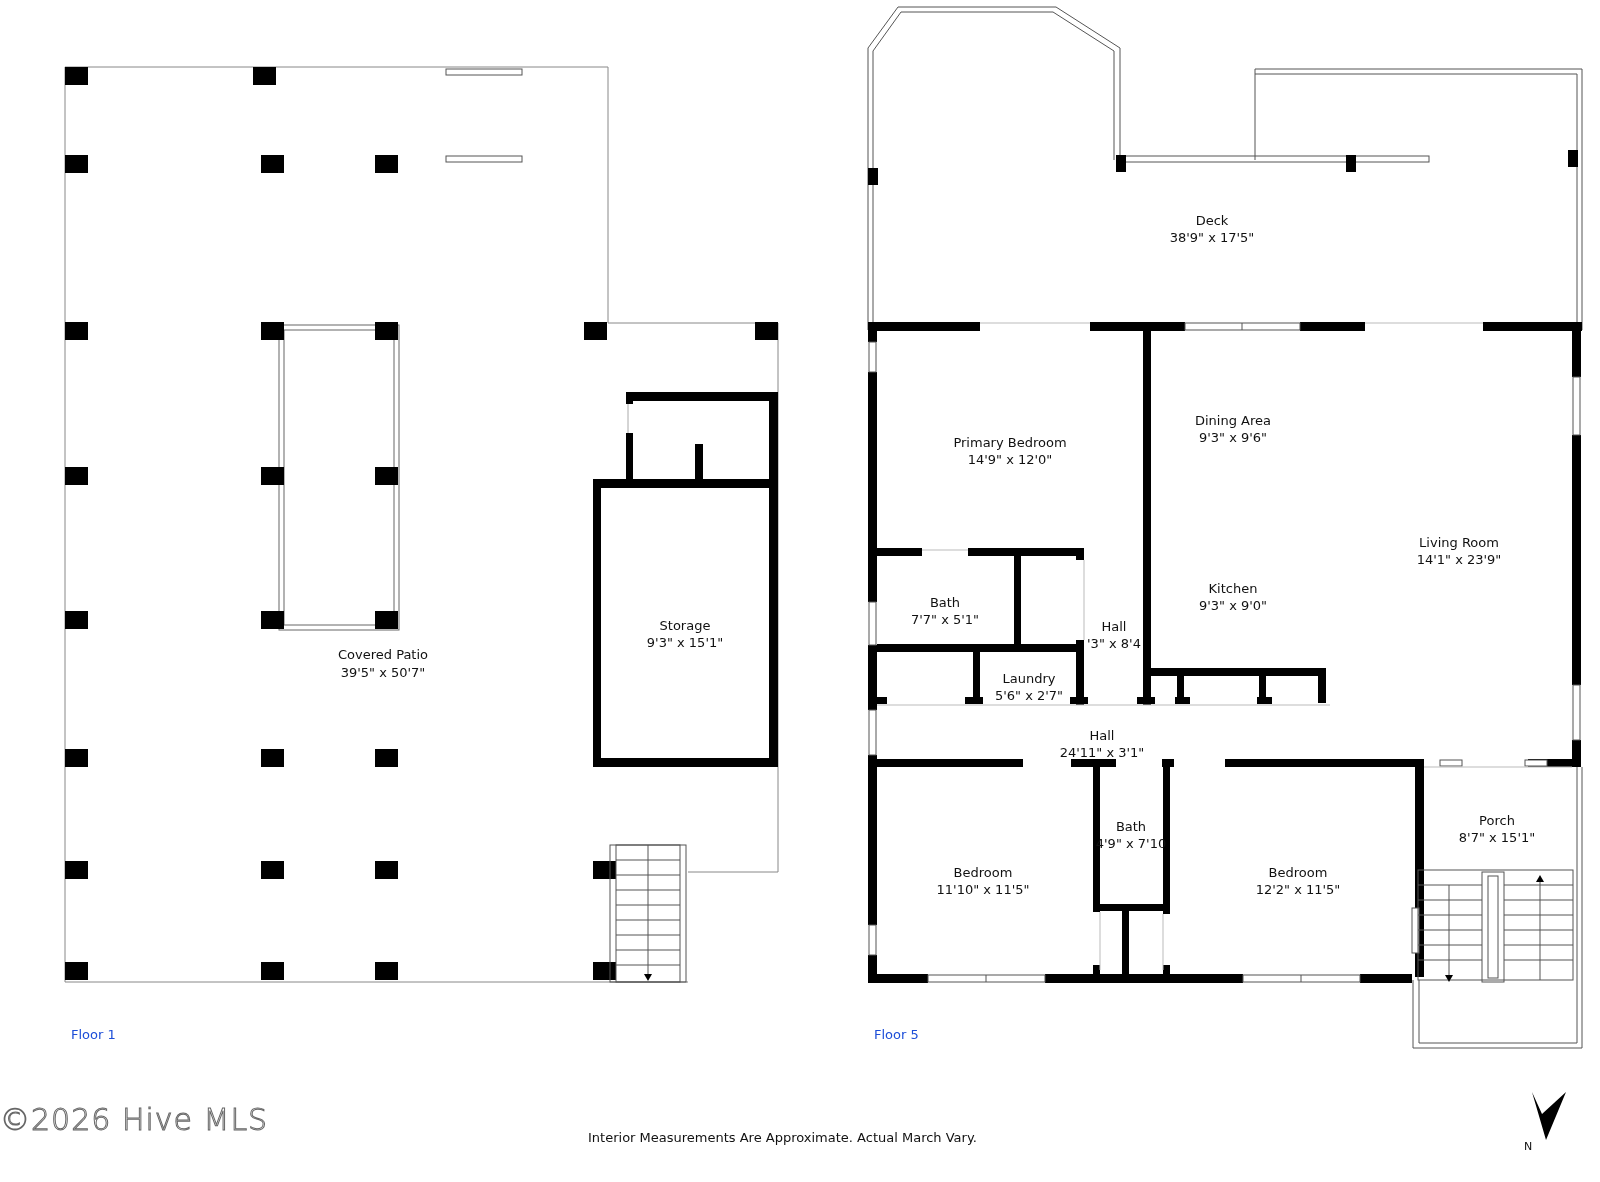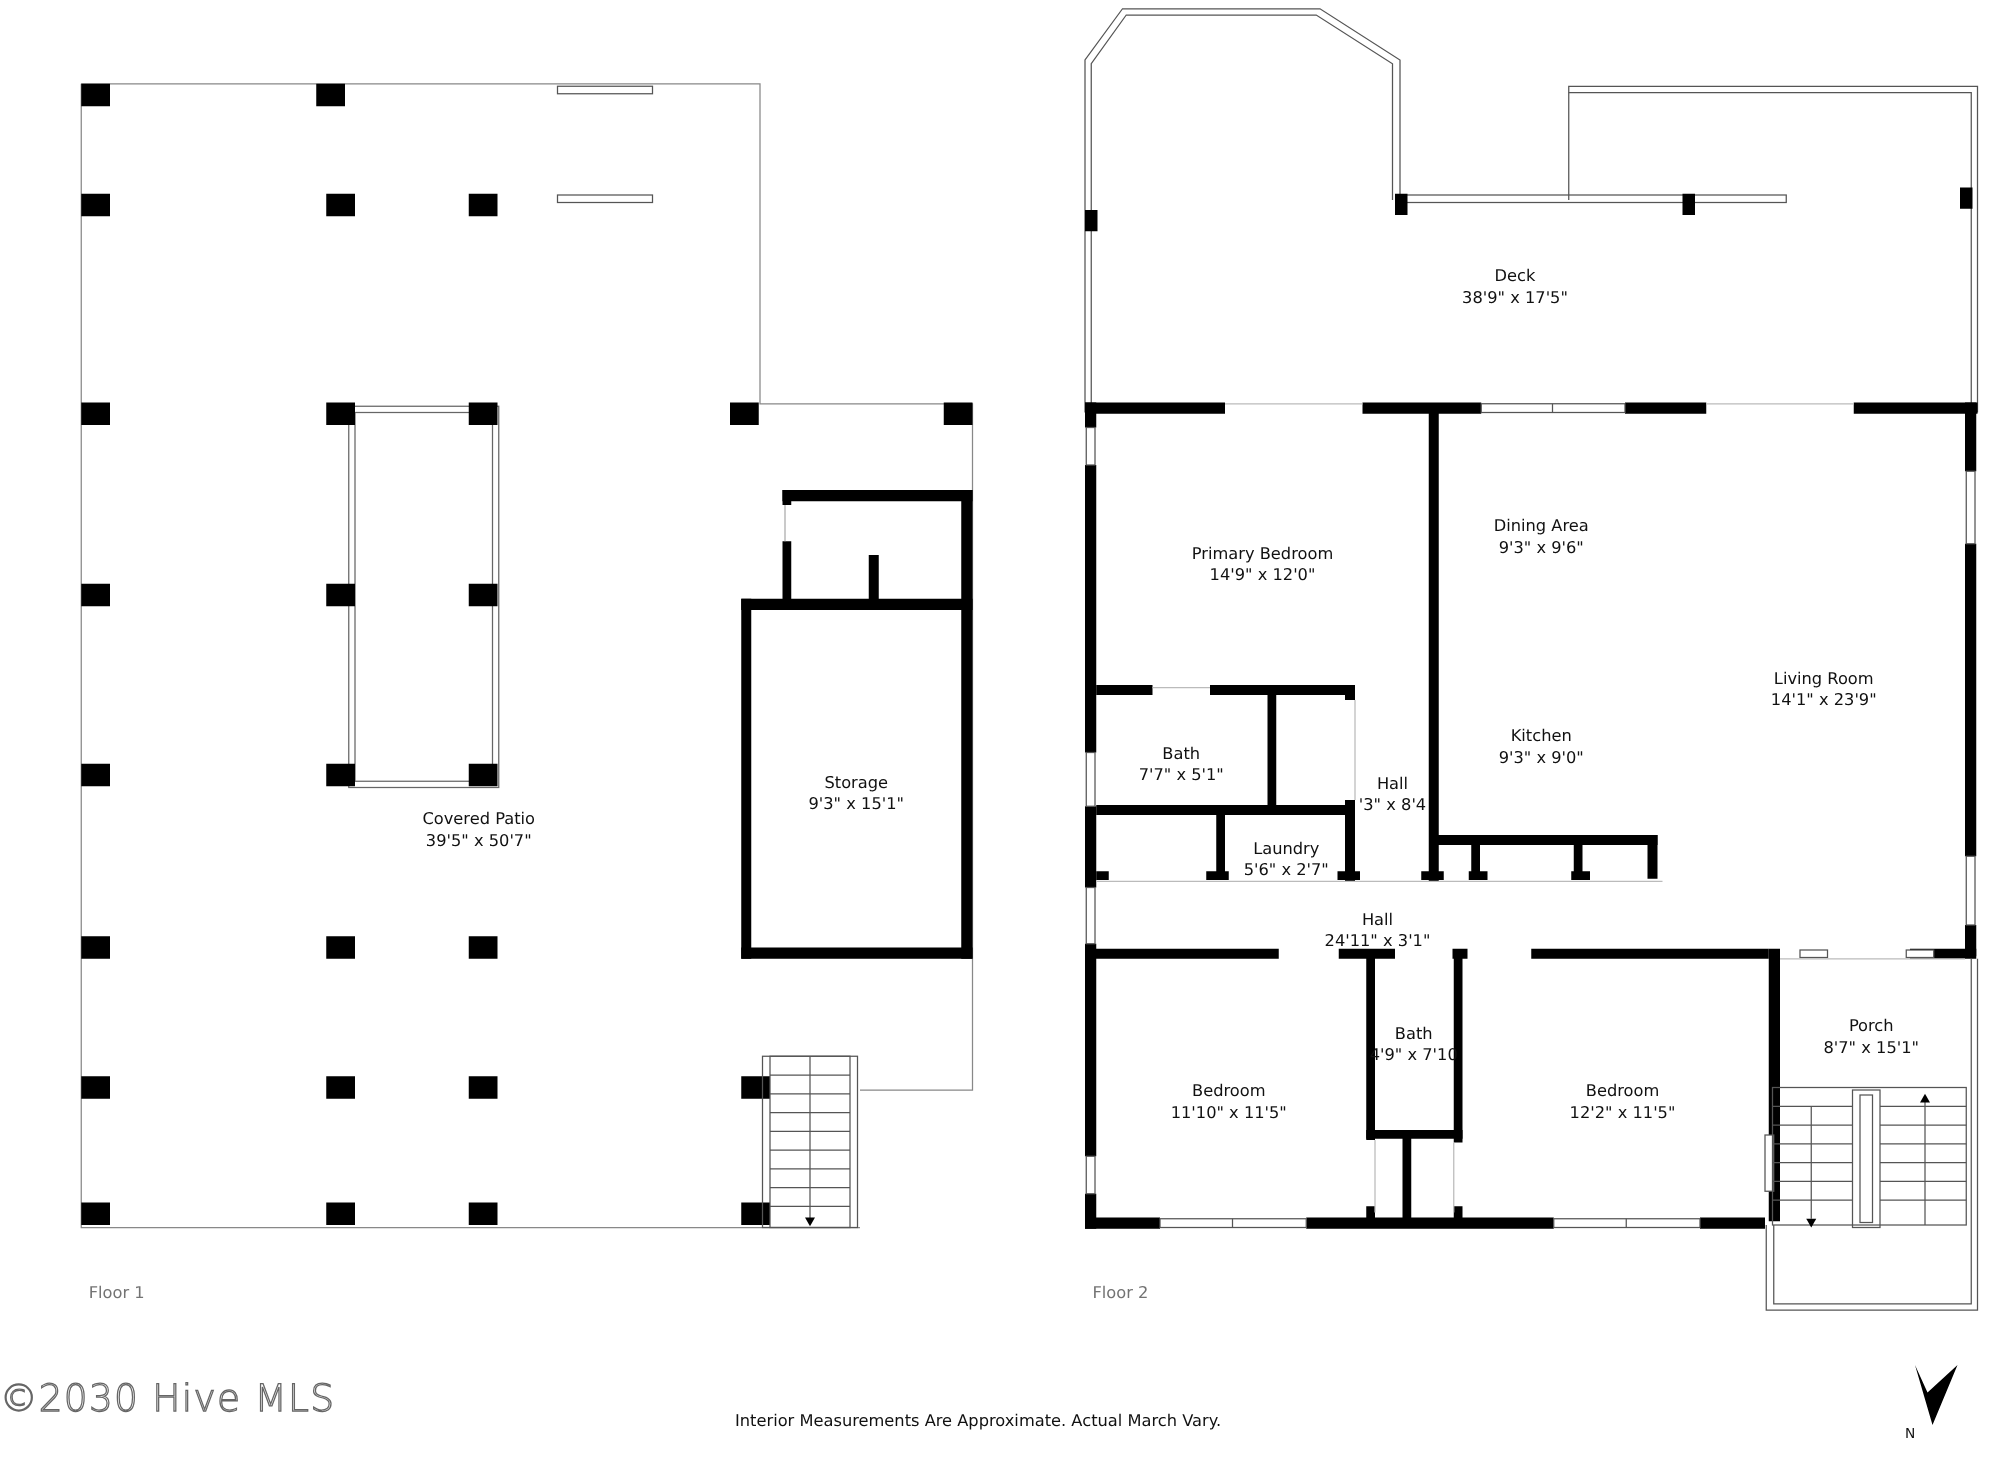--- a/index.html
+++ b/index.html
@@ -1,19 +1,19 @@
 <!DOCTYPE html>
 <html><head>
   <meta charset="utf-8">
   <style>
     html, body { margin: 0; padding: 0; background: #ffffff; }
     body { width: 1600px; height: 1182px; position: relative; overflow: hidden; font-family: "DejaVu Sans", sans-serif; }
     svg.plan { position: absolute; left: 0; top: 0; }
     .room-label { font-family: "DejaVu Sans", sans-serif; font-size: 13px; fill: #111; text-anchor: middle; }
-    .floor-label { position: absolute; font-size: 13px; color: #737373; }
+    .floor-label { position: absolute; font-size: 13px; color: #1d4ed8; }
     .copyright { position: absolute; left: 0; top: 1102px; font-family: "DejaVu Sans", sans-serif; font-size: 30px; font-weight: 200; color: #fff; -webkit-text-stroke: 1px #666; letter-spacing: 1px; }
     .disclaimer { position: absolute; left: 588px; top: 1130px; font-size: 13px; color: #111; }
     .north { position: absolute; left: 1528px; top: 1090px; width: 42px; height: 64px; }
     .north-n { position: absolute; left: 1524px; top: 1140px; font-size: 11px; color: #111; }
   </style>
 </head>
 <body>
 
 <svg class="plan" width="1600" height="1182" viewBox="0 0 1600 1182" xmlns="http://www.w3.org/2000/svg">
 
@@ -245,21 +245,21 @@
     <text class="room-label" x="983" y="877">Bedroom</text>
     <text class="room-label" x="983" y="894">11'10" x 11'5"</text>
     <text class="room-label" x="1298" y="877">Bedroom</text>
     <text class="room-label" x="1298" y="894">12'2" x 11'5"</text>
     <text class="room-label" x="1497" y="825">Porch</text>
     <text class="room-label" x="1497" y="842">8'7" x 15'1"</text>
   </g>
 </svg>
 
 <div class="floor-label" style="left:71px; top:1027px;">Floor 1</div>
-<div class="floor-label" style="left:874px; top:1027px;">Floor 2</div>
-
-<div class="copyright">©2030 Hive MLS</div>
+<div class="floor-label" style="left:874px; top:1027px;">Floor 5</div>
+
+<div class="copyright">©2026 Hive MLS</div>
 <div class="disclaimer">Interior Measurements Are Approximate. Actual March Vary.</div>
 
 <svg class="north" viewBox="0 0 42 64">
   <polygon points="4,2 14,24 38,2 18,50" fill="#000"></polygon>
 </svg>
 <div class="north-n">N</div>
 
 </body></html>

